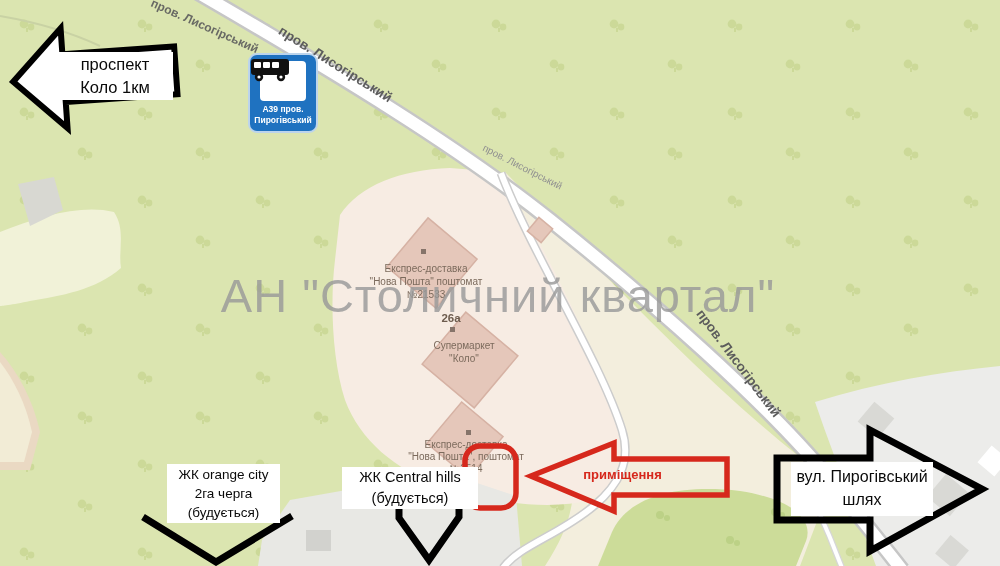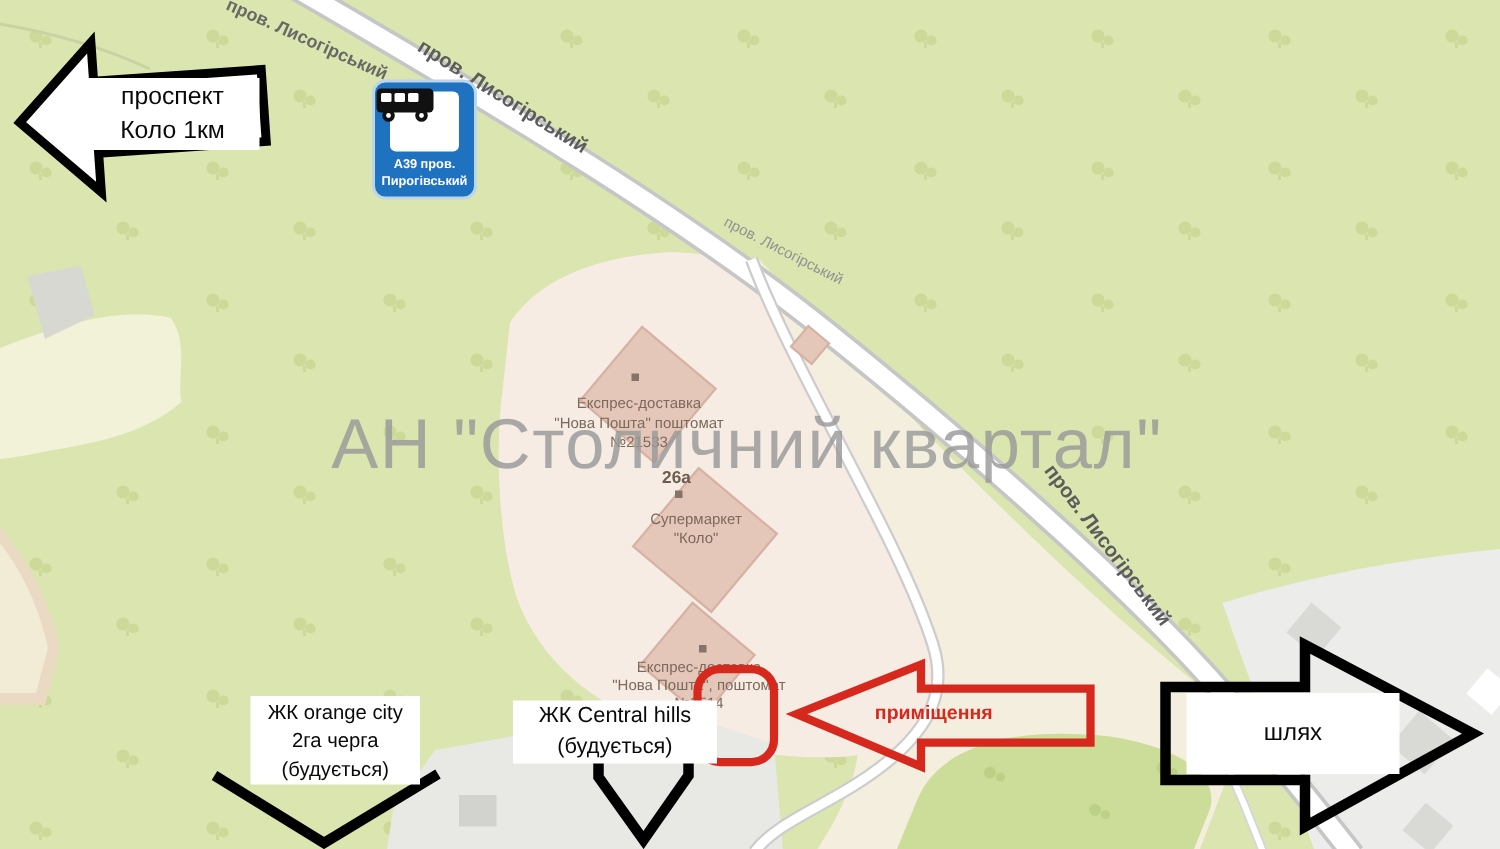--- a/index.html
+++ b/index.html
@@ -201,16 +201,17 @@
   </div>
 
   <div class="lbl lbl-central">
     <span>ЖК Central hills</span>
     <span>(будується)</span>
   </div>
 
   <div class="premises">приміщення</div>
 
   <div class="lbl lbl-pyro">
+    <span>вул. Пирогівський</span>
     <span>шлях</span>
   </div>
 
 </div>
 
 </body></html>

